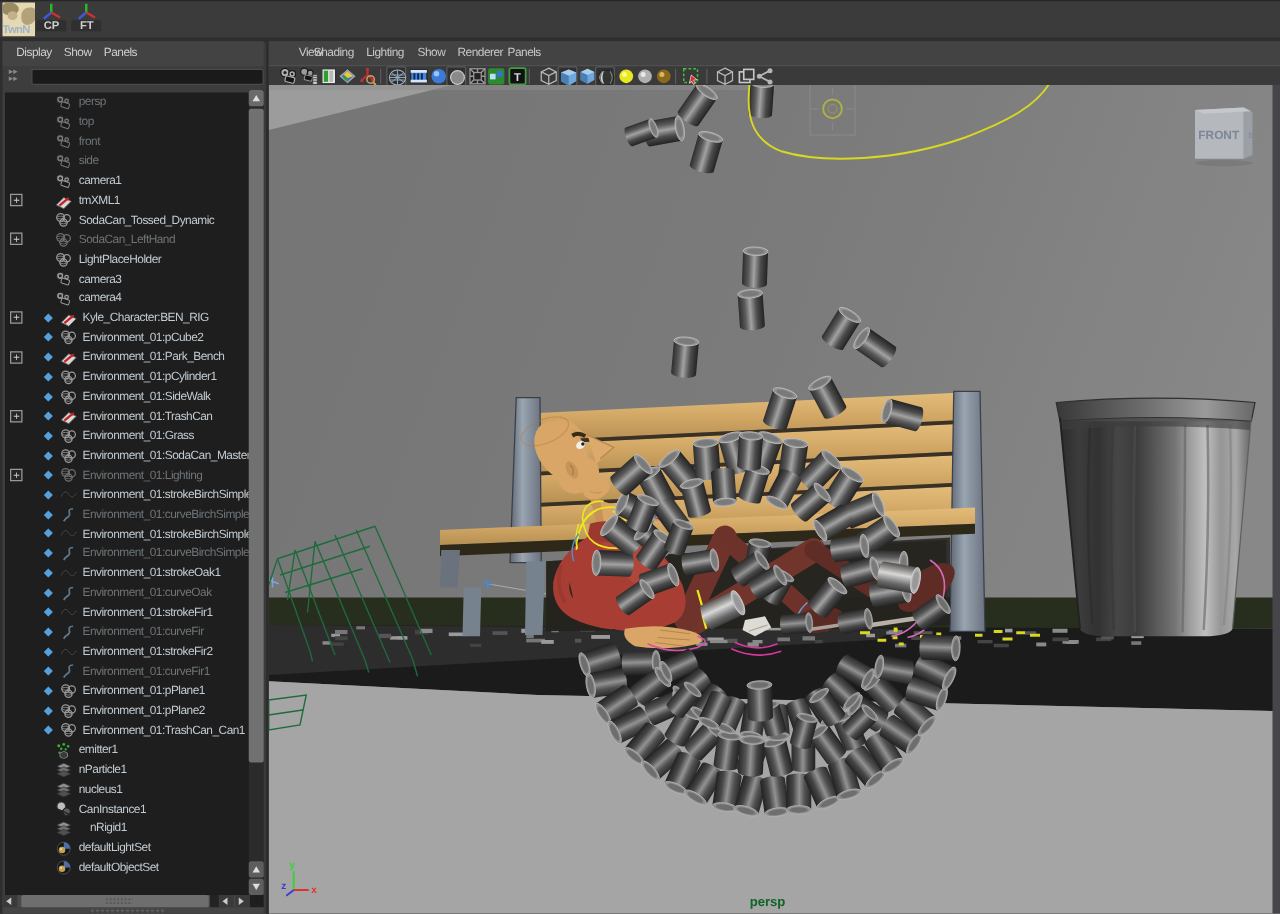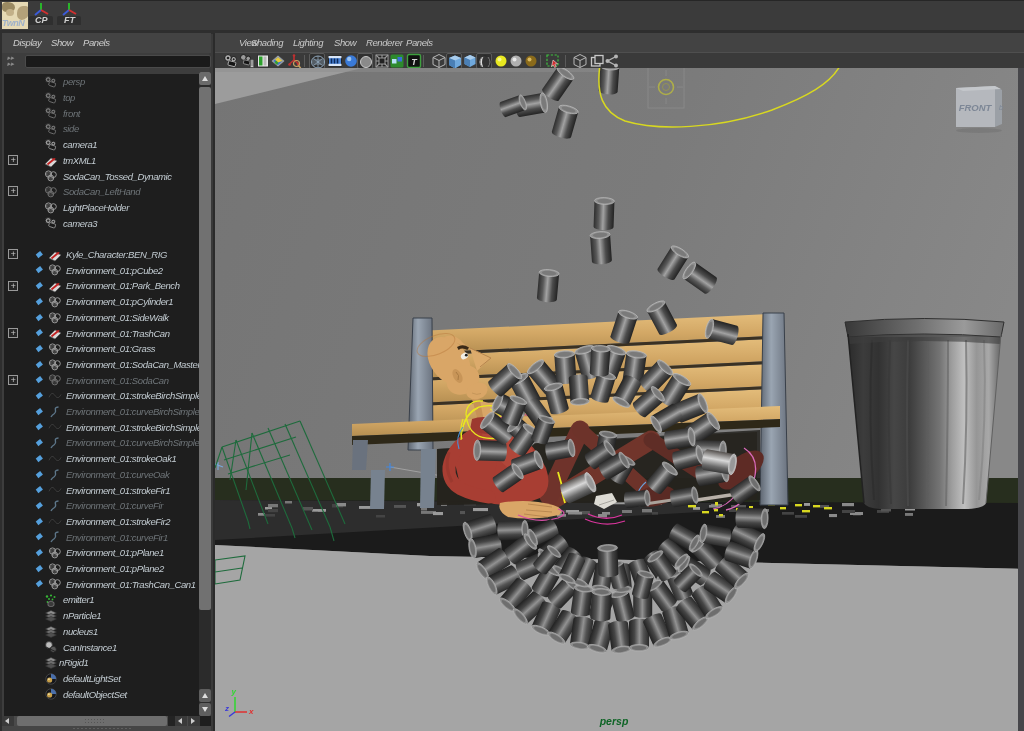--- a/index.html
+++ b/index.html
@@ -1,17 +1,17 @@
 <!DOCTYPE html>
 <html><head><meta charset="utf-8">
 <style>
 * { margin:0; padding:0; box-sizing:border-box; }
 html,body { width:1024px; height:731px; overflow:hidden; background:#3a3a3a;
   font-family:"Liberation Sans", sans-serif; }
-#root { position:relative; width:1024px; height:731px;font-style:italic; }
+#root { position:relative; width:1024px; height:731px; }
 
 #topbar { position:absolute; left:0; top:0; width:1024px; height:30px; background:#3b3b3b; border-top:1px solid #262626; }
 #topbar .sep { position:absolute; left:0; top:29px; width:1024px; height:4px; background:#2e2e2e; }
 #thumb { position:absolute; left:2px; top:1px; width:26px; height:27px; background:#e5d9b4; overflow:hidden; }
 #thumb .b1 { position:absolute; left:0; top:0; width:13px; height:10px; background:#9a8a62; border-radius:40% 60% 50% 40%; }
 #thumb .b2 { position:absolute; left:15px; top:4px; width:12px; height:14px; background:#b3a179; border-radius:50% 30% 60% 40%; }
 #thumb .b3 { position:absolute; left:4px; top:7px; width:8px; height:7px; background:#c2b088; border-radius:50%; }
 #thumb .tx { position:absolute; left:0px; top:16px; font-size:9px; font-weight:bold; color:#9fb2c9; letter-spacing:-0.5px; }
 .tab { position:absolute; top:15px; width:24px; height:9px; background:#2f2f2f; border-radius:2px 2px 0 0; }
 .tabtext { position:absolute; top:14px; font-size:9px; font-weight:bold; color:#cfcfcf; }
@@ -190,20 +190,32 @@
               <g>
 <circle cx="4.2" cy="4.6" r="3" fill="#9a9a9a" stroke="#222" stroke-width="1"></circle>
 <circle cx="9.3" cy="5.6" r="2.4" fill="#9a9a9a" stroke="#222" stroke-width="1"></circle>
 <circle cx="4.2" cy="4.6" r="1.2" fill="#2a2a2a"></circle>
 <circle cx="9.3" cy="5.6" r="0.9" fill="#2a2a2a"></circle>
 <rect x="5" y="7.2" width="6.5" height="4" rx="1" transform="rotate(18 8 9)" fill="#1a1a1a" stroke="#9a9a9a" stroke-width="0.8"></rect>
 </g>
             </svg></span>
           <span class="otx" style="left:59px;color:#c3ccd2">camera3</span>
         </div>
+<div class="orow" style="top:157.0px">
+          <span class="oic" style="left:40px"><svg width="14" height="14" viewBox="0 0 14 14">
+              <g>
+<circle cx="4.2" cy="4.6" r="3" fill="#9a9a9a" stroke="#222" stroke-width="1"></circle>
+<circle cx="9.3" cy="5.6" r="2.4" fill="#9a9a9a" stroke="#222" stroke-width="1"></circle>
+<circle cx="4.2" cy="4.6" r="1.2" fill="#2a2a2a"></circle>
+<circle cx="9.3" cy="5.6" r="0.9" fill="#2a2a2a"></circle>
+<rect x="5" y="7.2" width="6.5" height="4" rx="1" transform="rotate(18 8 9)" fill="#1a1a1a" stroke="#9a9a9a" stroke-width="0.8"></rect>
+</g>
+            </svg></span>
+          <span class="otx" style="left:59px;color:#c3ccd2">camera4</span>
+        </div>
 <div class="orow" style="top:172.7px">
           <span class="exp">+</span>
           <span class="dia">◆</span>
           <span class="oic" style="left:44px"><svg width="14" height="14" viewBox="0 0 14 14">
 <polygon points="1,10 7,4 13,7 7,13" fill="#d8d8d8" stroke="#555" stroke-width="0.7"></polygon>
 <path d="M3.5,10.5 L9.5,5.5" stroke="#c42222" stroke-width="1.8" fill="none"></path>
 <polygon points="11.5,4 8.2,4.4 10.4,6.8" fill="#c42222"></polygon>
 </svg></span>
           <span class="otx" style="left:62px;color:#c3ccd2">Kyle_Character:BEN_RIG</span>
         </div>
@@ -285,21 +297,21 @@
 <div class="orow" style="top:298.3px">
           <span class="exp">+</span>
           <span class="dia">◆</span>
           <span class="oic" style="left:44px"><svg width="14" height="14" viewBox="0 0 14 14">
 <circle cx="4.5" cy="5" r="3.1" fill="none" stroke="#6f6f6f" stroke-width="1"></circle>
 <circle cx="9.4" cy="5.6" r="2.9" fill="none" stroke="#6f6f6f" stroke-width="1"></circle>
 <circle cx="6.8" cy="9" r="2.9" fill="none" stroke="#6f6f6f" stroke-width="1"></circle>
 <ellipse cx="4.5" cy="5" rx="3.1" ry="1.1" fill="none" stroke="#6f6f6f" stroke-width="0.6"></ellipse>
 <ellipse cx="6.8" cy="9" rx="2.9" ry="1" fill="none" stroke="#6f6f6f" stroke-width="0.6"></ellipse>
 </svg></span>
-          <span class="otx" style="left:62px;color:#6e7478">Environment_01:SodaCan</span>
+          <span class="otx" style="left:62px;color:#6e7478">Environment_01:Lighting</span>
         </div>
 <div class="orow" style="top:314.0px">
           <span class="dia">◆</span>
           <span class="oic" style="left:44px"><svg width="14" height="14" viewBox="0 0 14 14">
 <path d="M1,9 C3,4 5,4 7,7 C9,10 11,10 13,6" fill="none" stroke="#1c1c1c" stroke-width="1.6"></path>
 <path d="M1,8.4 C3,3.6 5,3.6 7,6.5 C9,9.5 11,9.5 13,5.5" fill="none" stroke="#555" stroke-width="0.6"></path>
 </svg></span>
           <span class="otx" style="left:62px;color:#c3ccd2">Environment_01:strokeBirchSimple1</span>
         </div>
 <div class="orow" style="top:329.7px">
@@ -439,21 +451,21 @@
 <path d="M2.5,7.5 L11.5,11.5" stroke="#222" stroke-width="1"></path>
 </svg></span>
           <span class="otx" style="left:59px;color:#c3ccd2">CanInstance1</span>
         </div>
 <div class="orow" style="top:580.9px">
           <span class="oic" style="left:40px"><svg width="14" height="14" viewBox="0 0 14 14">
 <polygon points="7,1.5 12.5,4 7,6.5 1.5,4" fill="#8f8f8f" stroke="#333" stroke-width="0.6"></polygon>
 <polygon points="7,4.5 12.5,7 7,9.5 1.5,7" fill="#6f6f6f" stroke="#333" stroke-width="0.6"></polygon>
 <polygon points="7,7.5 12.5,10 7,12.5 1.5,10" fill="#505050" stroke="#333" stroke-width="0.6"></polygon>
 </svg></span>
-          <span class="otx" style="left:55px;color:#c3ccd2">nRigid1</span>
+          <span class="otx" style="left:68px;color:#c3ccd2">nRigid1</span>
         </div>
 <div class="orow" style="top:612.3px">
           <span class="oic" style="left:40px"><svg width="14" height="14" viewBox="0 0 14 14">
 <circle cx="7" cy="7" r="5.2" fill="#14161c" stroke="#555" stroke-width="0.7"></circle>
 <path d="M7,1.8 A5.2,5.2 0 0 1 12.2,7 L7,7 Z" fill="#4a6ea8"></path>
 <circle cx="5.6" cy="8" r="2.6" fill="#c8a04a"></circle>
 <circle cx="4.9" cy="7.2" r="0.9" fill="#e8d9a0"></circle>
 </svg></span>
           <span class="otx" style="left:59px;color:#c3ccd2">defaultObjectSet</span>
         </div>

